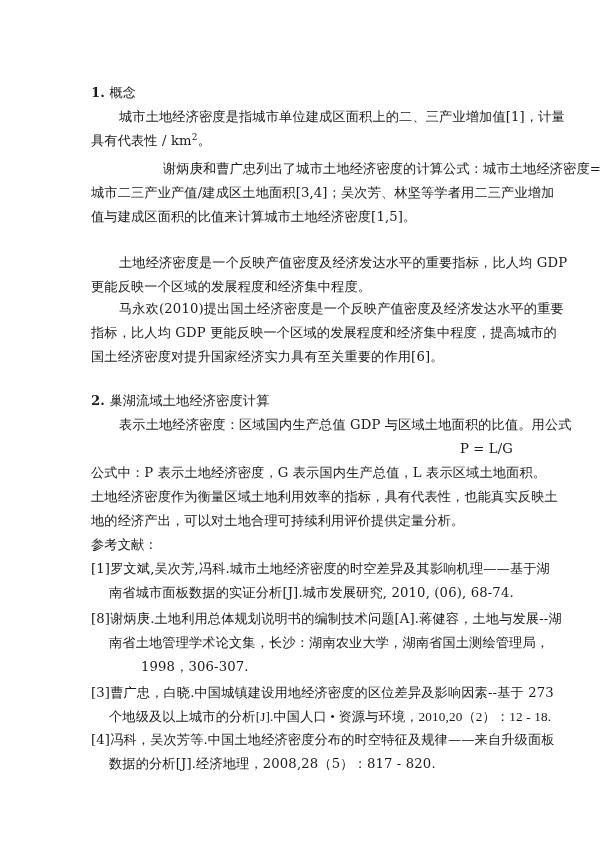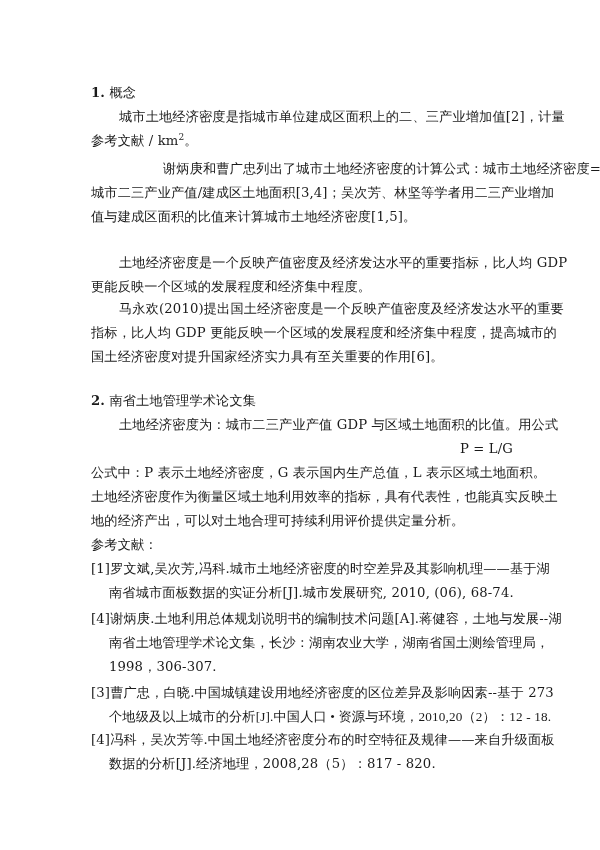--- a/index.html
+++ b/index.html
@@ -22,54 +22,54 @@
 </head>
 <body>
 
 <div class="page">
 
   <div class="line" style="top:84px;">
     <span class="bold">1.</span>
     <span>概念</span>
   </div>
 
-  <div class="line indent" style="top:108px;">城市土地经济密度是指城市单位建成区面积上的二、三产业增加值[2]，计量</div>
-  <div class="line" style="top:132px;"><span>参考文献 / km</span><sup>2</sup><span>。</span></div>
+  <div class="line indent" style="top:108px;">城市土地经济密度是指城市单位建成区面积上的二、三产业增加值[1]，计量</div>
+  <div class="line" style="top:132px;"><span>具有代表性 / km</span><sup>2</sup><span>。</span></div>
 
   <div class="line indent" style="top:160px;margin-left:44px;">谢炳庚和曹广忠列出了城市土地经济密度的计算公式：城市土地经济密度=</div>
   <div class="line" style="top:184px;">城市二三产业产值/建成区土地面积[3,4]；吴次芳、林坚等学者用二三产业增加</div>
   <div class="line" style="top:208px;">值与建成区面积的比值来计算城市土地经济密度[1,5]。</div>
 
   <div class="line indent" style="top:254px;">土地经济密度是一个反映产值密度及经济发达水平的重要指标，比人均 GDP</div>
   <div class="line" style="top:278px;">更能反映一个区域的发展程度和经济集中程度。</div>
 
   <div class="line indent" style="top:290px; top:300px;">马永欢(2010)提出国土经济密度是一个反映产值密度及经济发达水平的重要</div>
   <div class="line" style="top:324px;">指标，比人均  GDP  更能反映一个区域的发展程度和经济集中程度，提高城市的</div>
   <div class="line" style="top:348px;">国土经济密度对提升国家经济实力具有至关重要的作用[6]。</div>
 
   <div class="line" style="top:392px;">
     <span class="bold">2.</span>
-    <span>南省土地管理学术论文集</span>
+    <span>巢湖流域土地经济密度计算</span>
   </div>
 
-  <div class="line indent" style="top:416px;">土地经济密度为：城市二三产业产值  GDP  与区域土地面积的比值。用公式</div>
+  <div class="line indent" style="top:416px;">表示土地经济密度：区域国内生产总值  GDP  与区域土地面积的比值。用公式</div>
   <div class="line center" style="top:440px;text-align:right;">P = L/G</div>
 
   <div class="line" style="top:464px;">公式中：P  表示土地经济密度，G  表示国内生产总值，L  表示区域土地面积。</div>
   <div class="line" style="top:488px;">土地经济密度作为衡量区域土地利用效率的指标，具有代表性，也能真实反映土</div>
   <div class="line" style="top:512px;">地的经济产出，可以对土地合理可持续利用评价提供定量分析。</div>
 
   <div class="line" style="top:536px;">参考文献：</div>
 
   <div class="line" style="top:560px;">[1]罗文斌,吴次芳,冯科.城市土地经济密度的时空差异及其影响机理——基于湖</div>
   <div class="line ref-indent" style="top:584px;">南省城市面板数据的实证分析[J].城市发展研究, 2010, (06), 68-74.</div>
 
-  <div class="line" style="top:610px;">[4]谢炳庚.土地利用总体规划说明书的编制技术问题[A].蒋健容，土地与发展--湖</div>
+  <div class="line" style="top:610px;">[8]谢炳庚.土地利用总体规划说明书的编制技术问题[A].蒋健容，土地与发展--湖</div>
   <div class="line ref-indent" style="top:634px;">南省土地管理学术论文集，长沙：湖南农业大学，湖南省国土测绘管理局，</div>
-  <div class="line ref-indent" style="top:658px;">1998，306-307.</div>
+  <div class="line ref-indent" style="top:658px;margin-left:32px;">1998，306-307.</div>
 
   <div class="line" style="top:684px;">[3]曹广忠，白晓.中国城镇建设用地经济密度的区位差异及影响因素--基于  273</div>
   <div class="line ref-indent" style="top:708px;font-family:Liberation Serif, serif;">个地级及以上城市的分析[J].中国人口 • 资源与环境，2010,20（2）：12 - 18.</div>
 
   <div class="line" style="top:731px;">[4]冯科，吴次芳等.中国土地经济密度分布的时空特征及规律——来自升级面板</div>
   <div class="line ref-indent" style="top:755px;text-align:right;">数据的分析[J].经济地理，2008,28（5）：817 - 820.</div>
 
 </div>
 
 </body></html>

